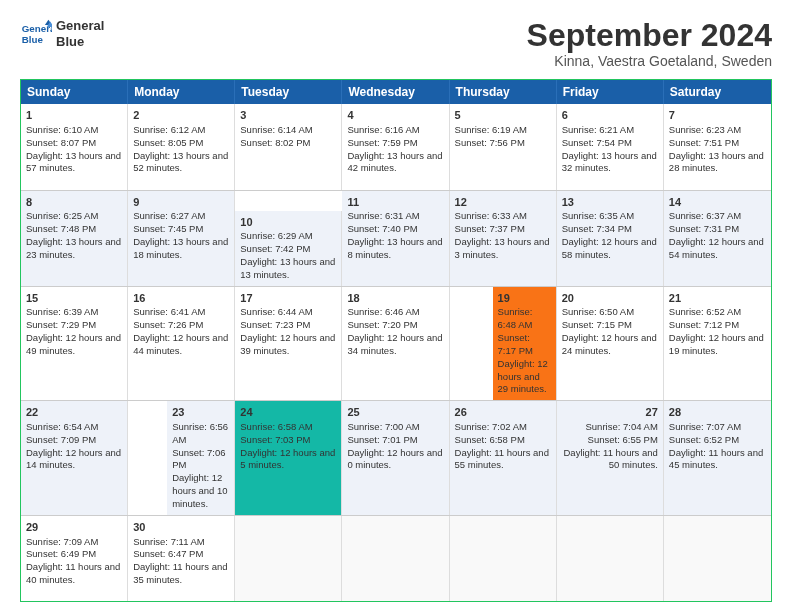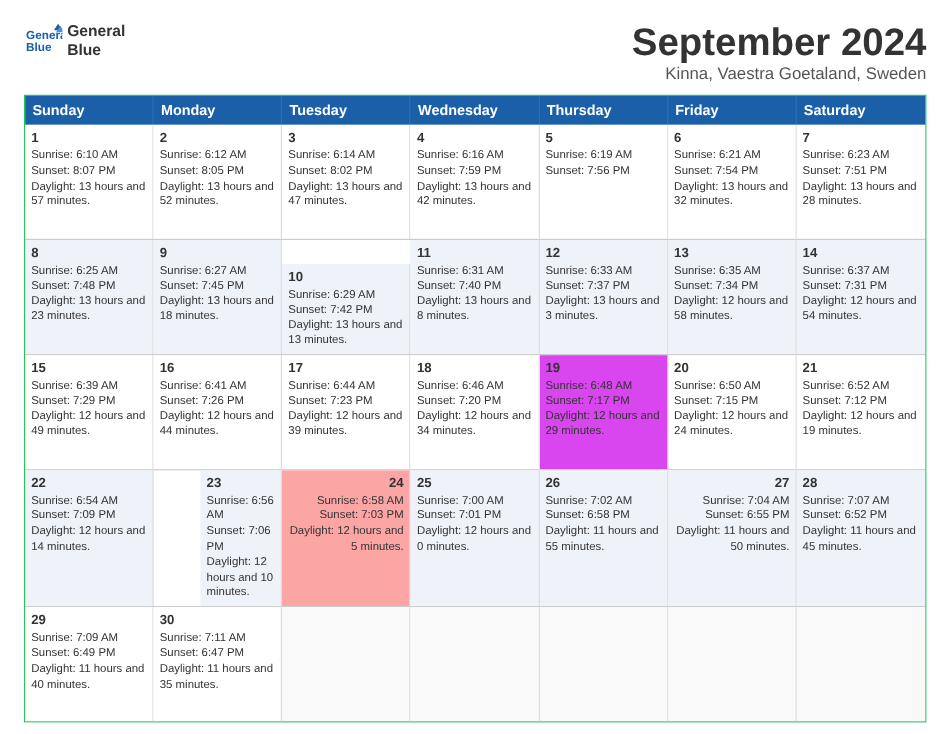--- a/index.html
+++ b/index.html
@@ -147,21 +147,20 @@
           <div class="cal-cell" style="background: rgb(255, 255, 255);">
             <span class="day-num">2</span>
             <div>Sunrise: 6:12 AM</div>
             <div>Sunset: 8:05 PM</div>
             <div>Daylight: 13 hours and 52 minutes.</div>
           </div>
           <div class="cal-cell" style="background: rgb(255, 255, 255);">
             <span class="day-num">3</span>
             <div>Sunrise: 6:14 AM</div>
             <div>Sunset: 8:02 PM</div>
-            <div>Daylight: 13 hours and 47 minutes.</div>
           </div>
           <div class="cal-cell" style="background: rgb(255, 255, 255);">
             <span class="day-num">4</span>
             <div>Sunrise: 6:16 AM</div>
             <div>Sunset: 7:59 PM</div>
             <div>Daylight: 13 hours and 42 minutes.</div>
           </div>
           <div class="cal-cell" style="background: rgb(255, 255, 255);">
             <span class="day-num">5</span>
             <div>Sunrise: 6:19 AM</div>
@@ -242,21 +241,21 @@
             <div>Sunrise: 6:44 AM</div>
             <div>Sunset: 7:23 PM</div>
             <div>Daylight: 12 hours and 39 minutes.</div>
           </div>
           <div class="cal-cell" style="background: rgb(255, 255, 255);">
             <span class="day-num">18</span>
             <div>Sunrise: 6:46 AM</div>
             <div>Sunset: 7:20 PM</div>
             <div>Daylight: 12 hours and 34 minutes.</div>
           </div>
-          <div class="cal-cell" style="background: #d946ef;">
+          <div class="cal-cell" style="background: #f97316; margin-left: 43px;">
             <span class="day-num">19</span>
             <div>Sunrise: 6:48 AM</div>
             <div>Sunset: 7:17 PM</div>
             <div>Daylight: 12 hours and 29 minutes.</div>
           </div>
           <div class="cal-cell" style="background: rgb(255, 255, 255);">
             <span class="day-num">20</span>
             <div>Sunrise: 6:50 AM</div>
             <div>Sunset: 7:15 PM</div>
             <div>Daylight: 12 hours and 24 minutes.</div>
@@ -274,21 +273,21 @@
             <div>Sunrise: 6:54 AM</div>
             <div>Sunset: 7:09 PM</div>
             <div>Daylight: 12 hours and 14 minutes.</div>
           </div>
           <div class="cal-cell" style="background: rgb(238, 242, 249); margin-left: 39px;">
             <span class="day-num">23</span>
             <div>Sunrise: 6:56 AM</div>
             <div>Sunset: 7:06 PM</div>
             <div>Daylight: 12 hours and 10 minutes.</div>
           </div>
-          <div class="cal-cell" style="background: #fca5a5; text-align: right;">
+          <div class="cal-cell" style="background: #14b8a6;">
             <span class="day-num">24</span>
             <div>Sunrise: 6:58 AM</div>
             <div>Sunset: 7:03 PM</div>
             <div>Daylight: 12 hours and 5 minutes.</div>
           </div>
           <div class="cal-cell" style="background: rgb(238, 242, 249);">
             <span class="day-num">25</span>
             <div>Sunrise: 7:00 AM</div>
             <div>Sunset: 7:01 PM</div>
             <div>Daylight: 12 hours and 0 minutes.</div>

